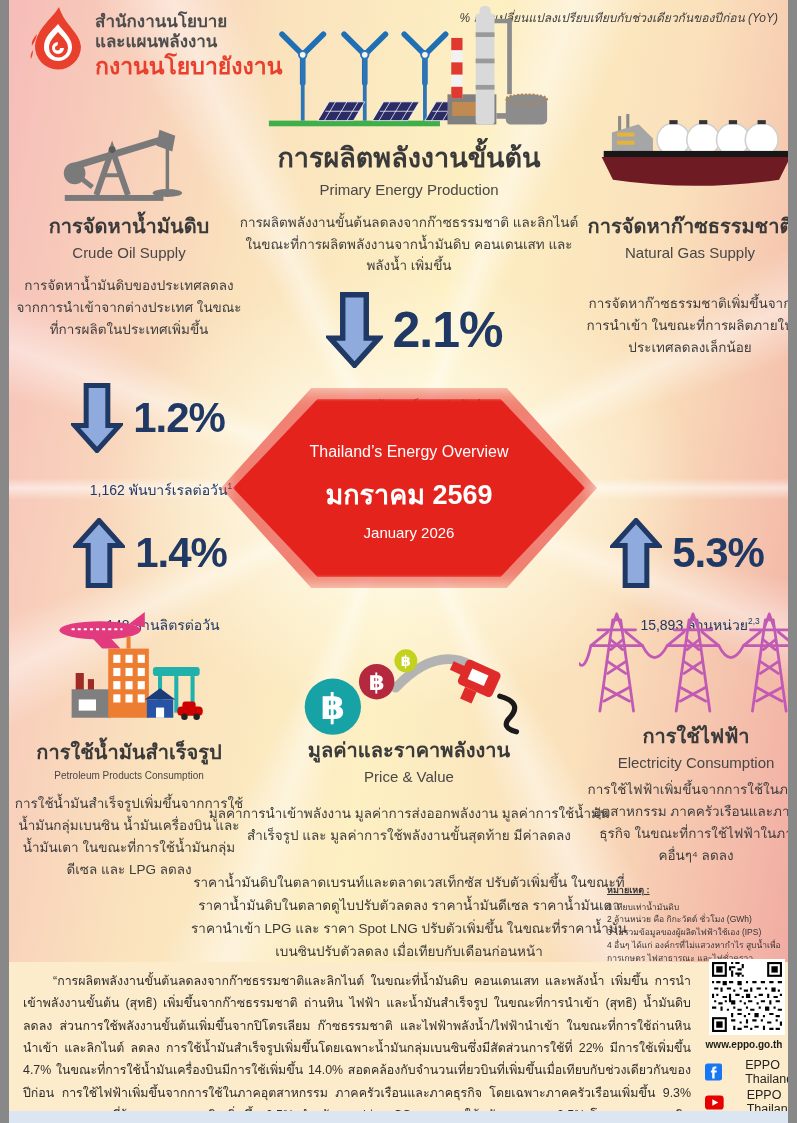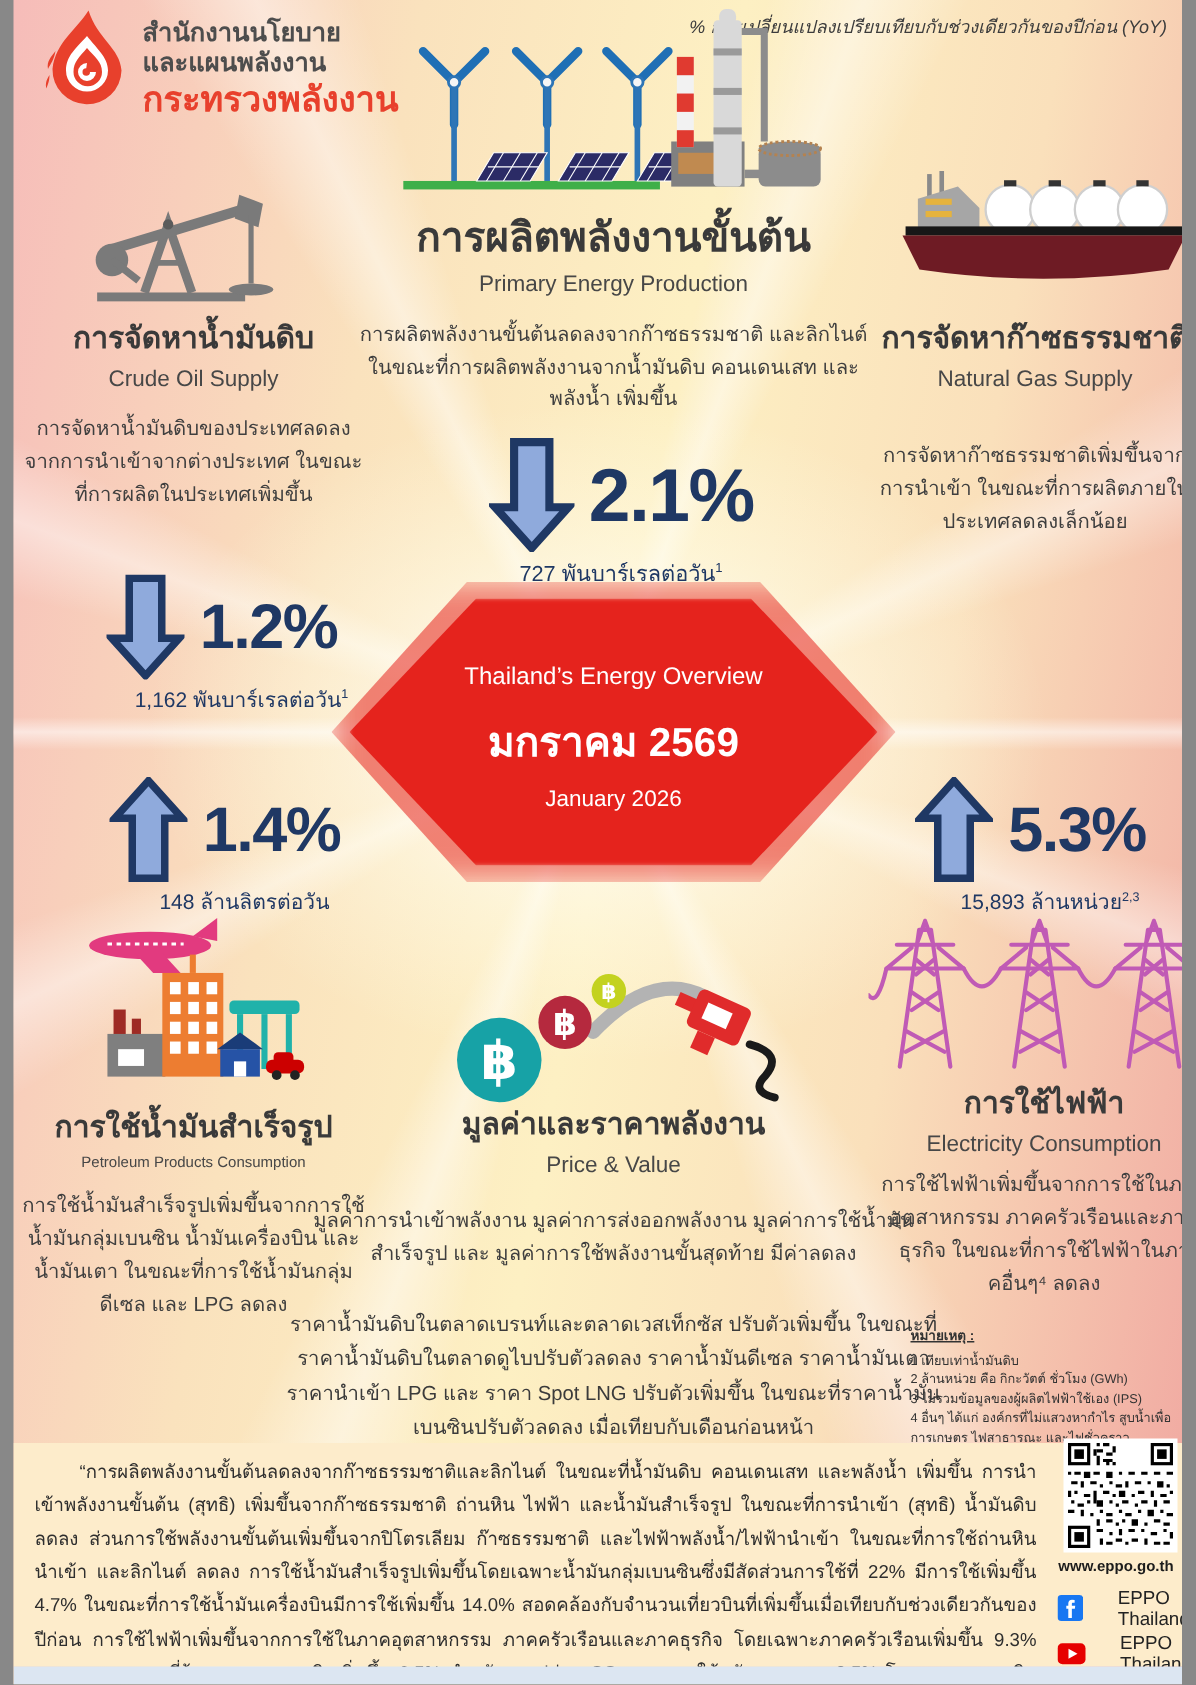--- a/index.html
+++ b/index.html
@@ -9,21 +9,21 @@
           linear-gradient(180deg, rgba(255,255,255,0) 478px, rgba(255,255,255,.55) 488px, rgba(255,255,255,0) 500px),
           radial-gradient(ellipse 300px 220px at 50% 43.5%, rgba(255,255,255,.92), rgba(255,252,235,.45) 60%, rgba(255,252,235,0) 100%),
           repeating-conic-gradient(from 4deg at 50% 43.5%, rgba(255,255,255,0) 0deg 9deg, rgba(255,255,255,.45) 16deg, rgba(255,255,255,0) 23deg 45deg),
           linear-gradient(100deg,#f6bcb9 0%,#fae2bd 28%,#fdf0c3 50%,#fae0bb 72%,#f0a6a0 100%);}
   .abs{position:absolute;}
   .ctr{text-align:center;}
   .sec-title{font-weight:bold;font-size:20px;color:#3a3a3a;line-height:1.25;}
   .sec-title.big{font-size:27px;}
   .sec-en{font-size:15px;color:#474747;margin-top:5px;}
   .sec-desc{font-size:13.5px;color:#3f3f3f;line-height:1.62;margin-top:14px;}
-  .stat{display:flex;flex-direction:column;align-items:center;}
+  .stat{display:flex;flex-direction:column;align-items:center;gap:24px;}
   .stat-row{display:flex;align-items:center;gap:10px;}
   .arrow-svg{width:52px;height:70px;}
   .stat-primary .arrow-svg{width:57px;height:76px;}
   .arrow-svg polygon{fill:#8faadc;stroke:#1f3864;stroke-width:6;stroke-linejoin:miter;}
   .arrow-down .arrow-svg{transform:rotate(180deg);}
   .stat-pct{font-size:42px;font-weight:bold;color:#1f3864;letter-spacing:-1px;}
   .stat-primary .stat-pct{font-size:50px;}
   .stat-val{font-size:14px;color:#1f3864;margin-top:2px;padding-left:26px;}
   .stat-primary .stat-val{padding-left:0;font-size:14.5px;}
   .hex-glow{left:212px;top:388px;width:376px;height:200px;background:rgba(229,35,29,.55);
@@ -62,21 +62,21 @@
       <path fill="#e8402c" d="M34 1 C26 14 12 22 10 40 a23 23 0 0 0 46 1 C55 26 40 20 34 1 Z"></path>
       <path fill="#fff" d="M33 18 c-7 8 -14 13 -14 23 a14 14 0 0 0 28 0 c0-9 -8-15 -14-23 Z"></path>
       <path fill="#e8402c" d="M33 26 c-5 6 -9 9 -9 16 a9.5 9.5 0 0 0 19 0 c0-7 -5-10 -10-16 Z"></path>
       <path fill="#fff" d="M33 36 a6 6 0 1 0 6 6 l-4 0 a2.5 2.5 0 1 1 -2.5 -2.5 Z"></path>
       <path fill="#e8402c" d="M12 28 c-3 4 -6 7 -5 12 c2-4 4-6 5-12 Z M8 44 c-2 3 -3 6 -2 9 c1-3 2-5 2-9 Z"></path>
     </svg>
   </div>
   <div class="abs" style="left:86px;top:12px;">
     <div class="org-line">สำนักงานนโยบาย</div>
     <div class="org-line">และแผนพลังงาน</div>
-    <div class="org-ministry">กระทรวงพลังงาน</div>
+    <div class="org-ministry">กงานนโยบายังงาน</div>
   </div>
   <div class="abs yoy">% การเปลี่ยนแปลงเปรียบเทียบกับช่วงเดียวกันของปีก่อน (YoY)</div>
 
   <div class="abs" style="left:258px;top:2px;width:282px;height:140px;">
     <svg viewBox="0 0 300 140" width="282" height="132">
       <rect x="2" y="126" width="182" height="6" fill="#3faf49"></rect>
       <g stroke="#1f6fb5" stroke-width="6" stroke-linecap="round">
         <g>
             <line x1="38" y1="56" x2="16" y2="34"></line>
             <line x1="38" y1="56" x2="60" y2="34"></line>

